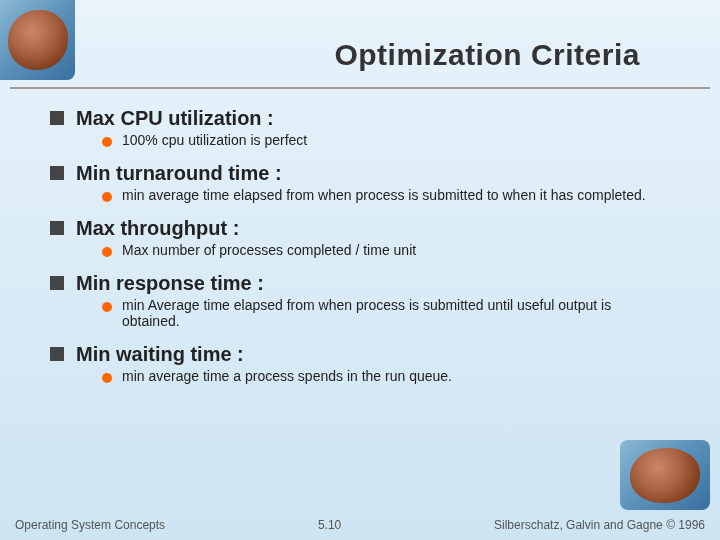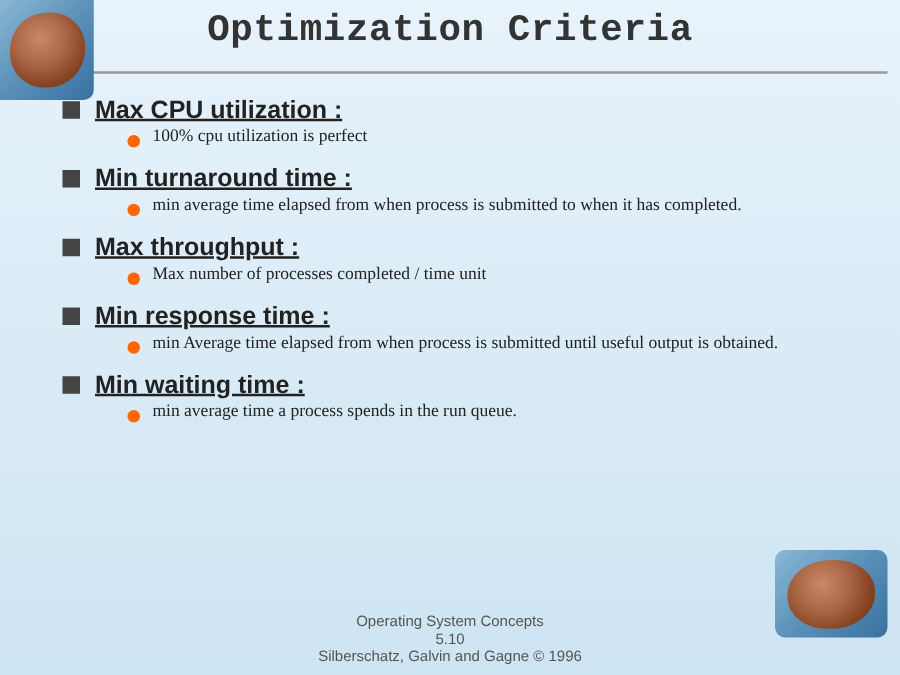--- a/index.html
+++ b/index.html
@@ -65,25 +65,24 @@
     .deco-bottom-right-inner {
       width: 70px;
       height: 55px;
       background: radial-gradient(circle at 40% 35%, #cc8866 0%, #aa6644 40%, #884422 70%, #553311 100%);
       border-radius: 50% 45% 50% 45%;
       position: relative;
     }
 
     
     .title-bar {
-      text-align: center;
-      padding-top: 8px;
+      text-align: right;
+      padding-top: 38px;
       padding-bottom: 15px;
       margin: 0 80px;
-      font-family: Liberation Mono, monospace;
     }
 
     .title-text {
       font-size: 30px;
       font-weight: bold;
       color: #333;
       letter-spacing: 0.5px;
     }
 
     
@@ -110,34 +109,32 @@
       background: #444;
       margin-right: 12px;
       margin-top: 4px;
       flex-shrink: 0;
     }
 
     .main-label {
       font-size: 20px;
       font-weight: bold;
       color: #222;
-      text-decoration: underline;
     }
 
     .sub-items {
       margin-left: 26px;
       margin-top: 2px;
       margin-bottom: 4px;
     }
 
     .sub-item {
       display: flex;
-      align-items: center;
+      align-items: flex-start;
       margin-bottom: 2px;
-      font-family: Liberation Serif, serif;
     }
 
     .bullet-circle {
       width: 10px;
       height: 10px;
       background: #ff6600;
       border-radius: 50%;
       margin-right: 10px;
       margin-top: 5px;
       flex-shrink: 0;
@@ -149,23 +146,22 @@
     }
 
     
     .footer {
       position: absolute;
       bottom: 8px;
       left: 0;
       right: 0;
       display: flex;
       justify-content: space-between;
-      align-items: center;
+      align-items: flex-start;
       padding: 0 15px;
-      flex-direction: column;
     }
 
     .footer-left {
       font-size: 12px;
       color: #555;
     }
 
     .footer-center {
       font-size: 12px;
       color: #555;

